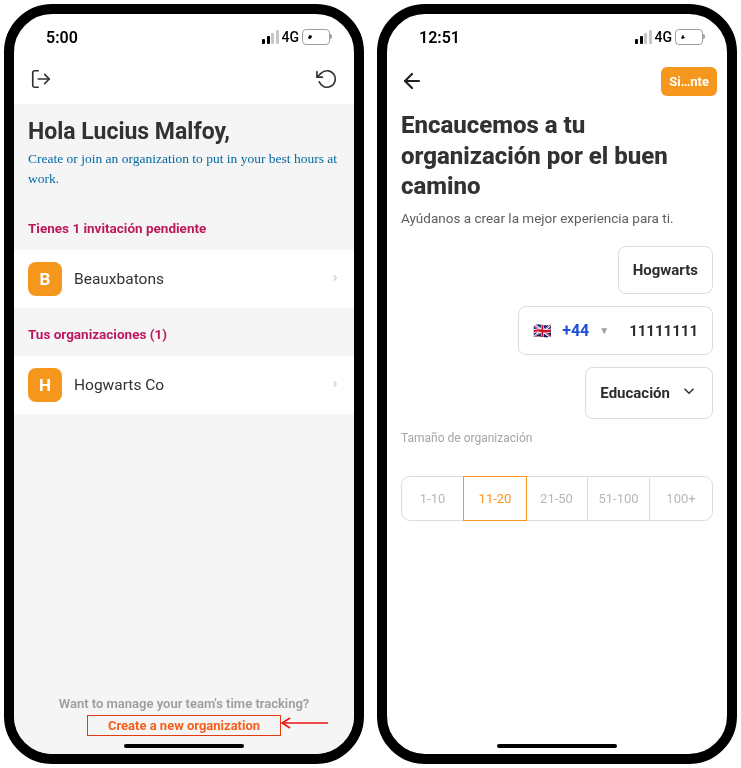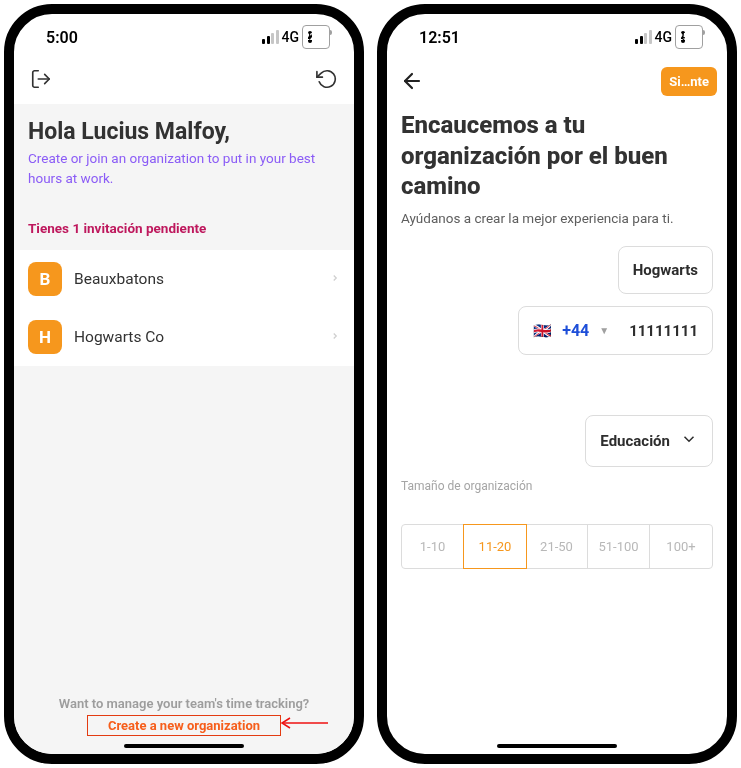--- a/index.html
+++ b/index.html
@@ -26,21 +26,21 @@
       font-size: 16px; font-weight: 600;
       color: #000;
     }
     .status-right { display: flex; align-items: center; gap: 3px; }
     .signal-icon { display: flex; align-items: flex-end; gap: 1.5px; }
     .signal-bar { width: 3px; background: #000; border-radius: 1px; }
     .signal-bar.dim { background: #c6c6c6; }
     .sb1 { height: 5px; } .sb2 { height: 8px; } .sb3 { height: 11px; } .sb4 { height: 14px; }
     .net-label { font-size: 14px; font-weight: 500; }
     .battery {
-      width: 28px; height: 24px;
+      width: 28px; height: 16px;
       border: 1.2px solid #a0a0a0;
       border-radius: 4px;
       position: relative;
       display: flex; align-items: center;
       padding: 5px;
     }
     .battery::after {
       content: ""; position: absolute; right: -3px; top: 4px;
       width: 2px; height: 5px; background: #a0a0a0;
       border-radius: 0 2px 2px 0;
@@ -57,21 +57,21 @@
     .icon-btn { width: 26px; height: 26px; display: flex; align-items: center; justify-content: center; cursor: pointer; }
     .screen1 .main-area {
       background: #f5f5f5;
       flex: 1;
       display: flex; flex-direction: column;
     }
     .hero {
       padding:  14px 14px 14px;
     }
     .hero h1 { font-size: 23px; font-weight: 700; color: #323232; margin-bottom: 4px; }
-    .hero p { font-size: 13.5px; color: #8b5cf6; line-height: 1.45; }
+    .hero p { font-size: 13.5px; color: #0369a1; line-height: 1.45; font-family: Liberation Serif, serif; }
     .section-label { font-size: 13.5px; font-weight: 700; color: #be185d; padding: 18px 14px 14px; }
     .org-item {
       background: #fff;
       display: flex; align-items: center;
       padding: 12px 14px;
       gap: 12px;
       cursor: pointer;
     }
     .org-avatar {
       width: 34px; height: 34px;
@@ -123,27 +123,27 @@
       border: 1.2px solid #dcdcdc;
       border-radius: 8px;
       padding: 14px 14px;
       display: flex; align-items: center;
       gap: 10px;
     }
     .field-val { font-size: 15px; font-weight: 700; color: #2d2d2d; }
     .field-phone .code { font-size: 16px; font-weight: 700; color: #1d4ed8; }
     .field-phone .tri { color: #a0a0a0; font-size: 10px; }
     .field-phone .num { font-size: 15px; font-weight: 700; color: #2d2d2d; margin-left: 10px; }
-    .field-select { justify-content: space-between; cursor:pointer;margin-top:48px; }
+    .field-select { justify-content: space-between; cursor:pointer; }
     .size-block { padding: 6px 14px; }
     .size-label { font-size: 12px; color: #a5a5a5; margin-bottom: 6px; }
     .size-grid {
       display: grid; grid-template-columns: repeat(5, 1fr);
       border: 1px solid #dcdcdc;
-      border-radius: 4px;
+      border-radius: 9px;
       margin-top: 31px;
     }
     .size-opt {
       text-align: center; padding: 14px 0;
       font-size: 13px; color: #b8b8b8;
       border-right: 1px solid #dcdcdc;
       cursor: pointer;
     }
     .size-opt:last-child { border-right: none; }
     .size-opt.active { color: #f6971d; border: 1.5px solid #f6971d; margin: -1px; }
@@ -190,20 +190,21 @@
     <div class="section-label">Tienes 1 invitación pendiente</div>
     <div class="org-item">
       <div class="org-avatar">B</div>
       <div class="org-name">Beauxbatons</div>
       <span class="chevron">
         <svg width="10" height="14" viewBox="0 0 24 24" fill="none" stroke="#cfcfcf" stroke-width="3">
             <polyline points="9 18 15 12 9 6"></polyline>
           </svg>
       </span>
     </div>
+    <div class="section-label">Tus organizaciones (1)</div>
     <div class="org-item">
       <div class="org-avatar">H</div>
       <div class="org-name">Hogwarts Co</div>
       <span class="chevron">
         <svg width="10" height="14" viewBox="0 0 24 24" fill="none" stroke="#cfcfcf" stroke-width="3">
             <polyline points="9 18 15 12 9 6"></polyline>
           </svg>
       </span>
     </div>
     <div style="flex:1"></div>

